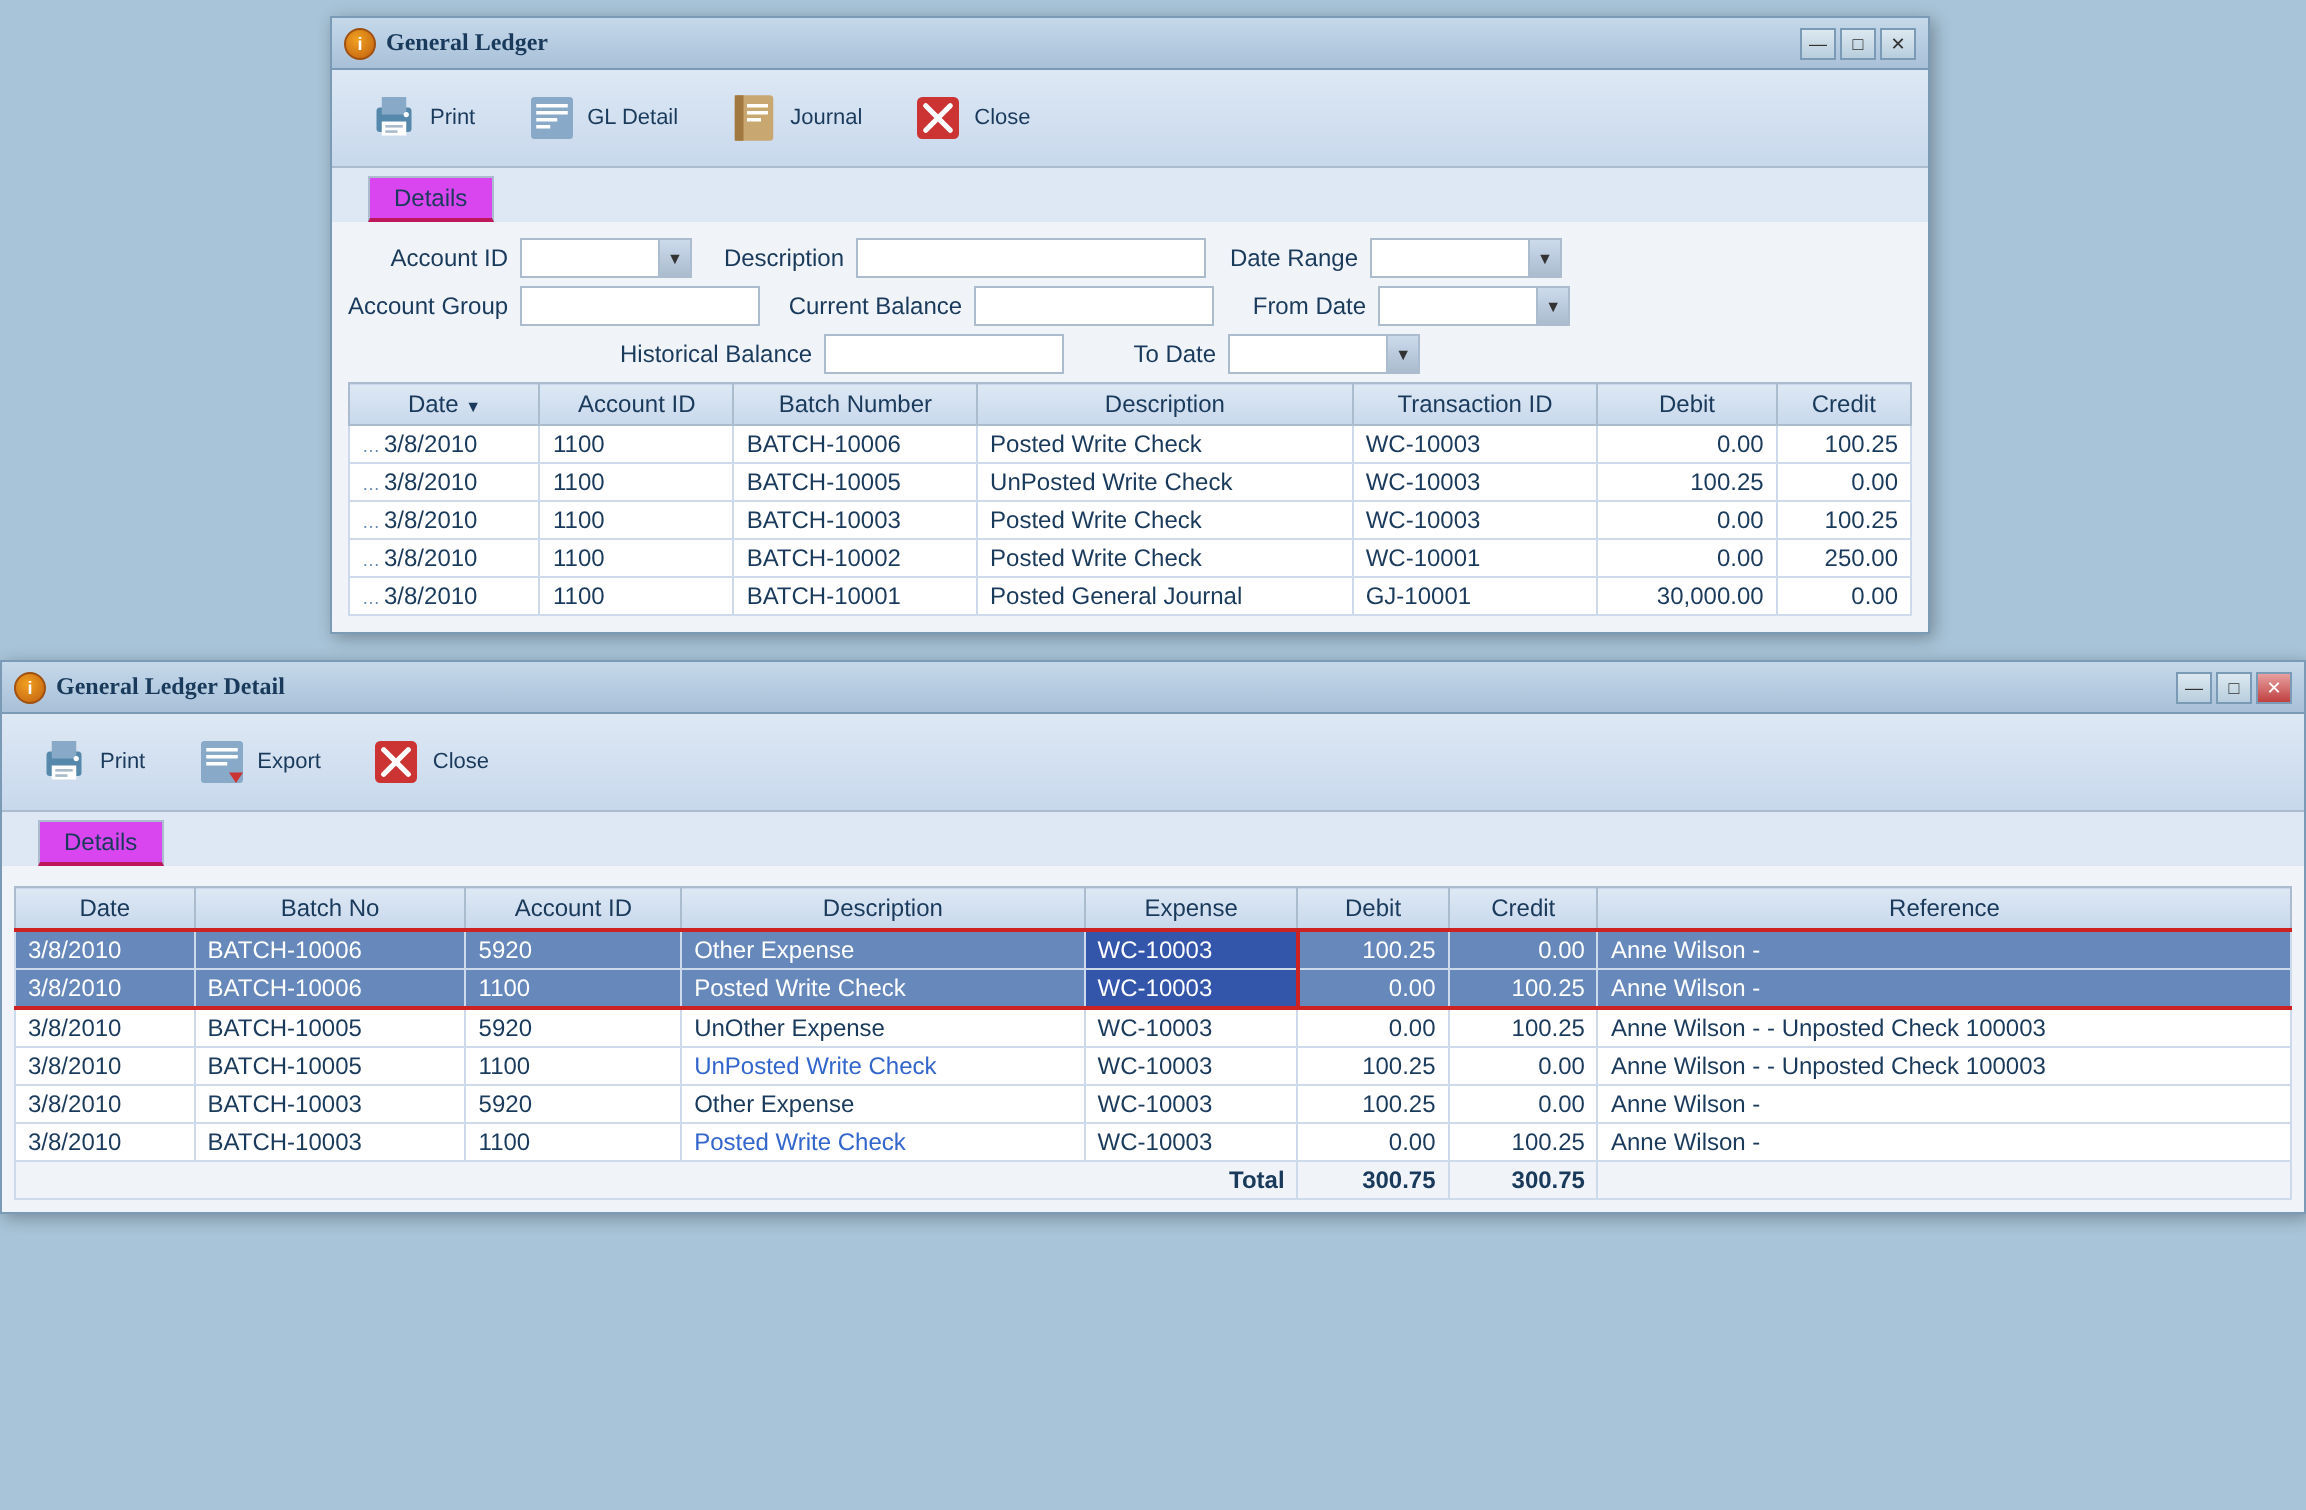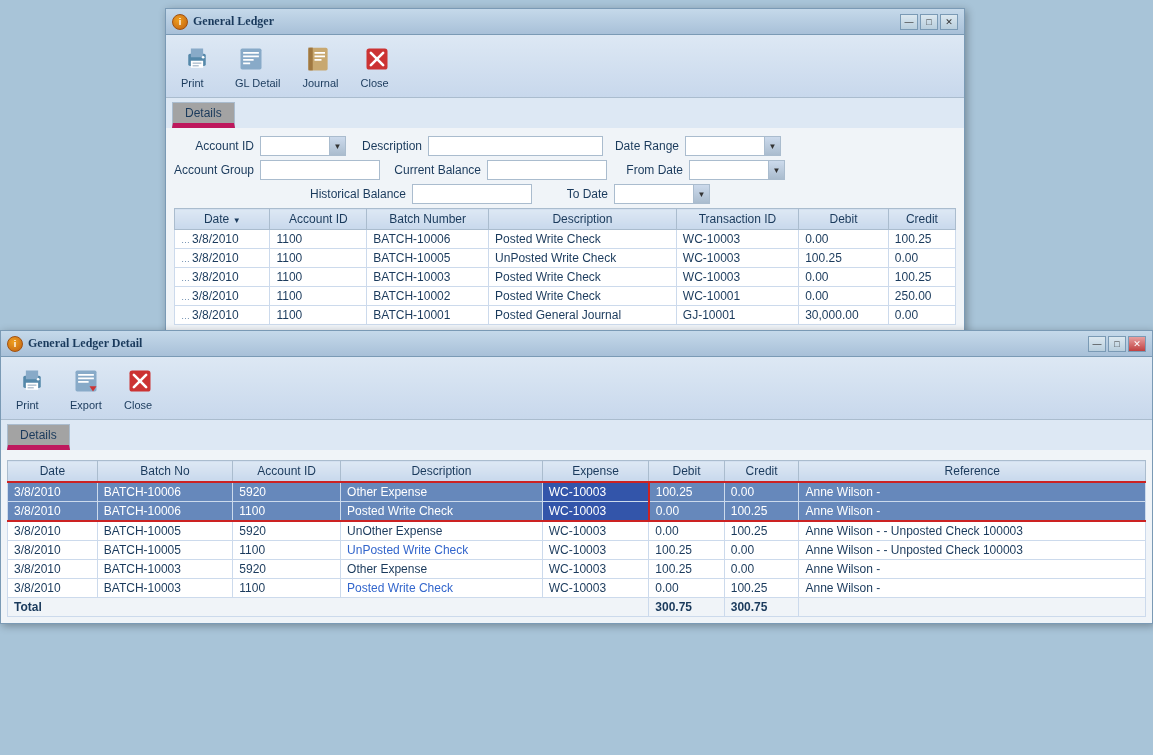--- a/index.html
+++ b/index.html
@@ -55,21 +55,21 @@
 
     
     .toolbar {
       background: linear-gradient(to bottom, #dde8f4, #c8d8ec);
       padding: 4px 8px;
       display: flex;
       gap: 8px;
       border-bottom: 1px solid #aabcce;
     }
     .toolbar-btn {
-      display: flex; flex-direction: column; align-items: flex-start;
+      display: flex; flex-direction: row; align-items: center;
       padding: 3px 6px;
       cursor: pointer;
       border: 1px solid transparent;
       background: transparent;
       gap: 2px;
     }
     .toolbar-icon {
       width: 32px; height: 32px;
       display: flex; align-items: center; justify-content: center;
     }
@@ -80,21 +80,21 @@
     .tab {
       display: inline-block;
       padding: 3px 12px;
       background: linear-gradient(to bottom, #e8f0f8, #ccdaec);
       border: 1px solid #aabcce;
       border-bottom: none;
       cursor: pointer;
       font-size: 12px;
       color: #1a3a5c;
     }
-    .tab.active { background: #a3a3a3; border-bottom: 5px solid #be185d; }
+    .tab.active { background: #d946ef; border-bottom: 2px solid #be185d; margin-left: 12px; }
 
     
     .content { background: #f0f4f8; padding: 8px; }
 
     
     .form-row { display: flex; align-items: center; gap: 6px; margin-bottom: 4px; }
     .form-label { color: #1a3a5c; min-width: 80px; text-align: right; }
     .form-input {
       border: 1px solid #aabcce;
       background: white;
@@ -127,21 +127,21 @@
       white-space: nowrap;
     }
     .data-table th.right { text-align: center; }
     .data-table td {
       border: 1px solid #ccdaec;
       padding: 2px 6px;
       color: #1a3a5c;
       background: white;
       white-space: nowrap;
     }
-    .data-table td.right { }
+    .data-table td.right { text-align: right; }
     .row-icon { color: #6688aa; font-size: 9px; margin-right: 2px; }
 
     
     .sort-arrow { font-size: 8px; }
 
     
     .gl-detail-window {
       top: 330px; left: 0px;
       width: 1153px;
     }

